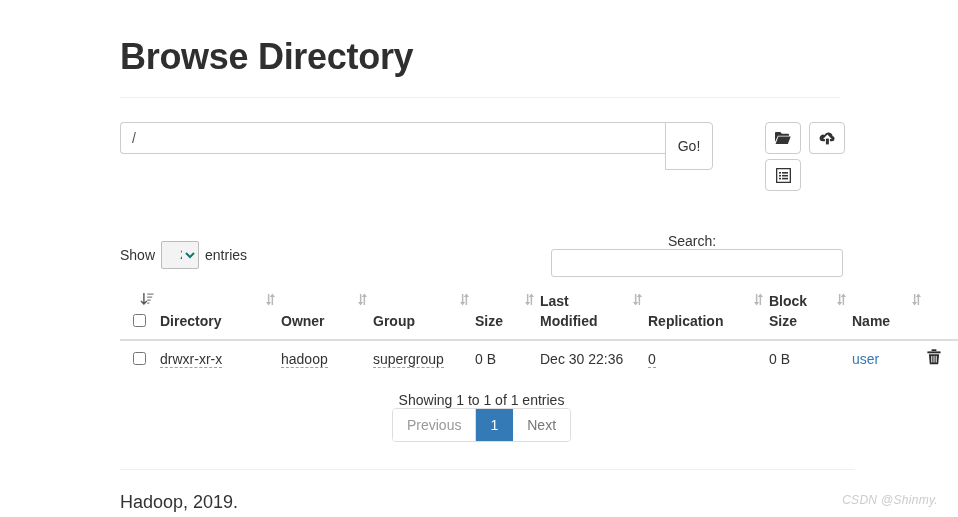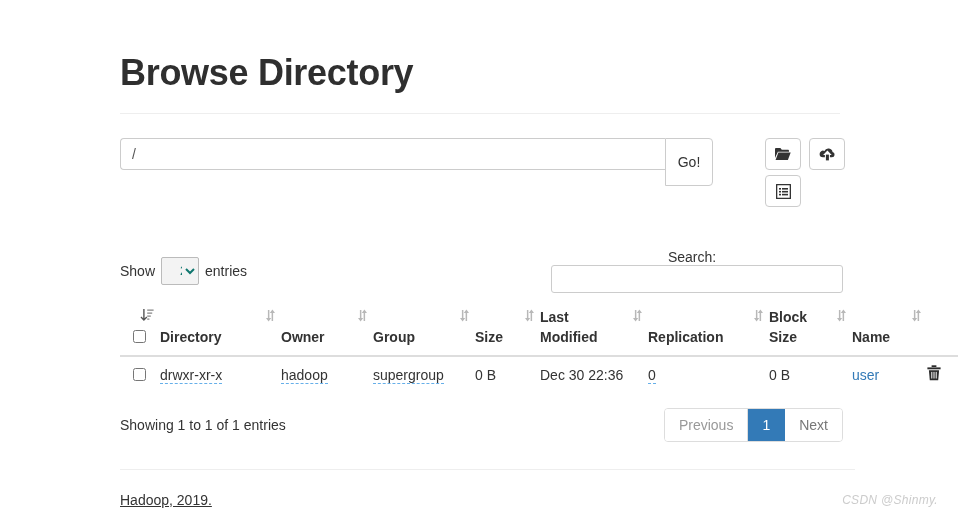--- a/index.html
+++ b/index.html
@@ -24,21 +24,21 @@
     width: 738px;
   }
 
   
   .page-title {
     font-size: 36px;
     font-weight: 700;
     color: #2f2f2f;
     letter-spacing: -0.3px;
     margin: 0;
-    padding-top: 52px;
+    padding-top: 36px;
     line-height: 42px;
   }
   .title-rule {
     border: 0;
     border-top: 1px solid #eeeeee;
     margin: 19px 0 0 0;
     width: 720px;
   }
 
   
@@ -228,20 +228,21 @@
     display: inline-block;
   }
 
   
   .dt-bottom {
     display: flex;
     align-items: center;
     justify-content: space-between;
     margin-top: 14px;
     width: 723px;
+    flex-direction: column;
   }
   .dt-info {
     font-size: 14px;
     color: #333333;
   }
   .pagination {
     display: flex;
     border: 1px solid #dddddd;
     border-radius: 4px;
     overflow: hidden;
@@ -266,23 +267,22 @@
   .page-btn.disabled { color: #999999; }
 
   .footer-rule {
     border: 0;
     border-top: 1px solid #eeeeee;
     margin: 27px 0 0 0;
     width: 735px;
   }
   .footer-text {
     margin: 22px 0 0 0;
-    font-size: 14px;
-    color: #333333;
-    text-decoration: underline;
+    font-size: 18px;
+    color: #333333;
   }
 
   .watermark {
     position: absolute;
     right: 20px;
     bottom: 10px;
     font-size: 12px;
     color: #cccccc;
     font-family: "Liberation Sans", sans-serif;
     letter-spacing: 0.3px;

